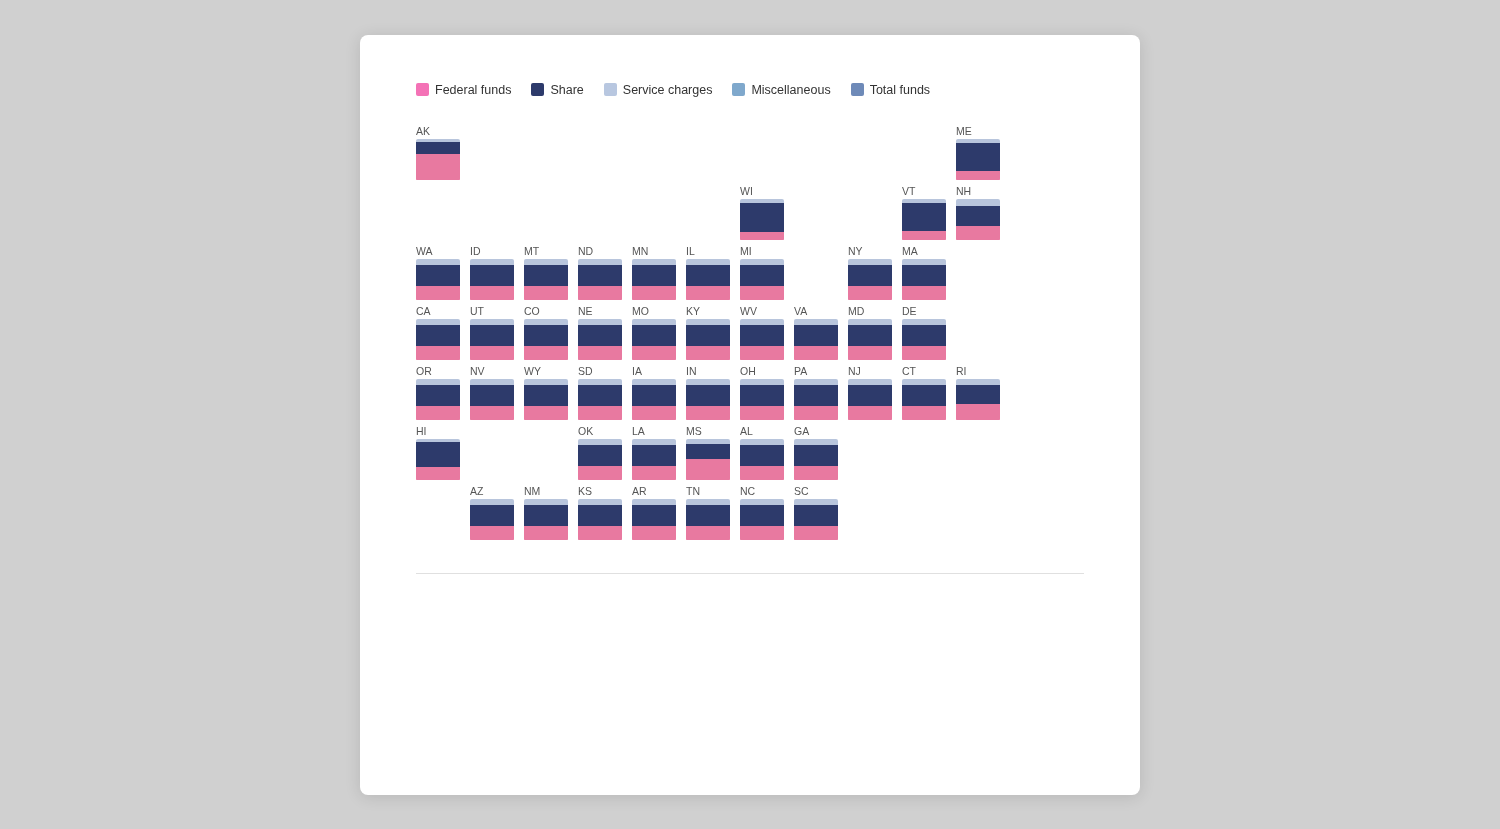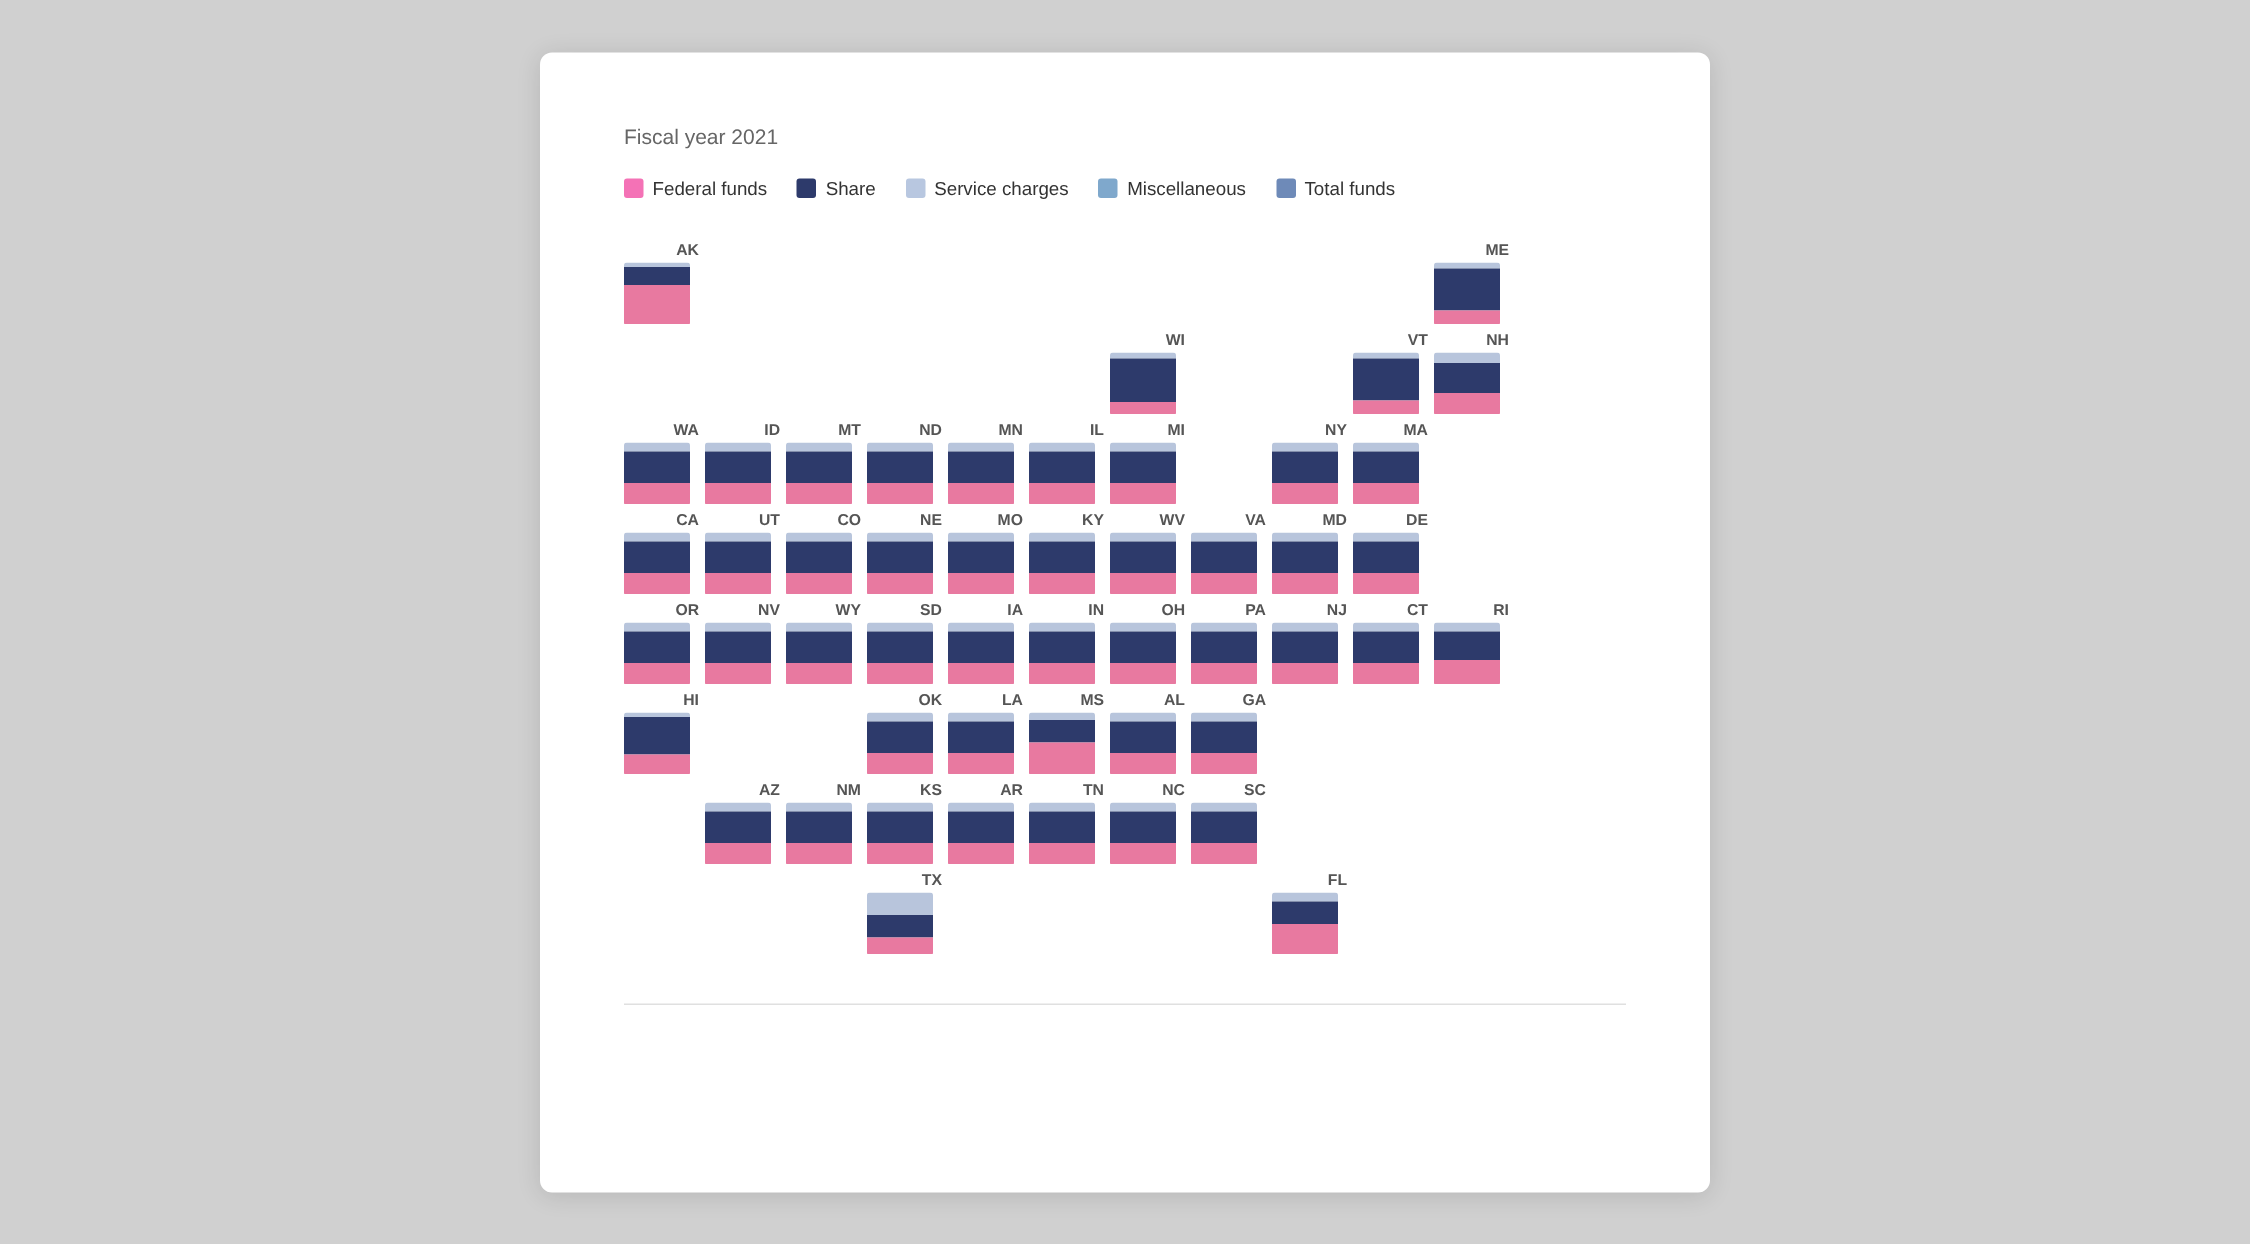--- a/index.html
+++ b/index.html
@@ -63,22 +63,21 @@
     }
     .state-cell {
       width: 50px;
       flex-shrink: 0;
       margin-right: 4px;
     }
     .state-label {
       font-size: 10.5px;
       color: #555;
       margin-bottom: 2px;
-      font-weight: 700;
-      text-align: right;
+      font-weight: 400;
     }
     .state-bar {
       width: 44px;
       height: 42px;
       border-radius: 2px;
       overflow: hidden;
       display: flex;
       flex-direction: column;
     }
     .bar-segment {
@@ -92,21 +91,20 @@
     .divider {
       border: none;
       border-top: 1px solid #e0e0e0;
       margin-top: 32px;
     }
   </style>
 </head>
 <body>
 
 <div class="card">
-  <div class="chart-subtitle">Fiscal year 2021</div>
 
   <div class="legend">
 
   <div class="legend-item">
         <div class="legend-color" style="background:#f472b6"></div>
         <span>Federal funds</span>
       </div>
       <div class="legend-item">
         <div class="legend-color" style="background:#2d3a6b"></div>
         <span>Share</span>
@@ -539,41 +537,16 @@
         </div>
         <div class="state-cell">
           <div class="state-label">SC</div>
           <div class="state-bar">
             <div class="bar-segment" style="height: 6.83721px; background: rgb(184, 197, 220);"></div>
             <div class="bar-segment" style="height: 20.5116px; background: rgb(45, 58, 107);"></div>
             <div class="bar-segment" style="height: 14.6512px; background: rgb(232, 121, 160);"></div>
           </div>
         </div>
       </div>
-      <div class="map-row">
-        <div class="spacer"></div>
-        <div class="spacer"></div>
-        <div class="spacer"></div>
-        <div class="state-cell">
-          <div class="state-label">TX</div>
-          <div class="state-bar">
-            <div class="bar-segment" style="height: 15.0769px; background: rgb(184, 197, 220);"></div>
-            <div class="bar-segment" style="height: 15.0769px; background: rgb(45, 58, 107);"></div>
-            <div class="bar-segment" style="height: 11.8462px; background: rgb(232, 121, 160);"></div>
-          </div>
-        </div>
-        <div class="spacer"></div>
-        <div class="spacer"></div>
-        <div class="spacer"></div>
-        <div class="spacer"></div>
-        <div class="state-cell">
-          <div class="state-label">FL</div>
-          <div class="state-bar">
-            <div class="bar-segment" style="height: 6.68182px; background: rgb(184, 197, 220);"></div>
-            <div class="bar-segment" style="height: 15.2727px; background: rgb(45, 58, 107);"></div>
-            <div class="bar-segment" style="height: 20.0455px; background: rgb(232, 121, 160);"></div>
-          </div>
-        </div>
-      </div>
     </div>
 
   <hr class="divider">
 </div>
 
 </body></html>

